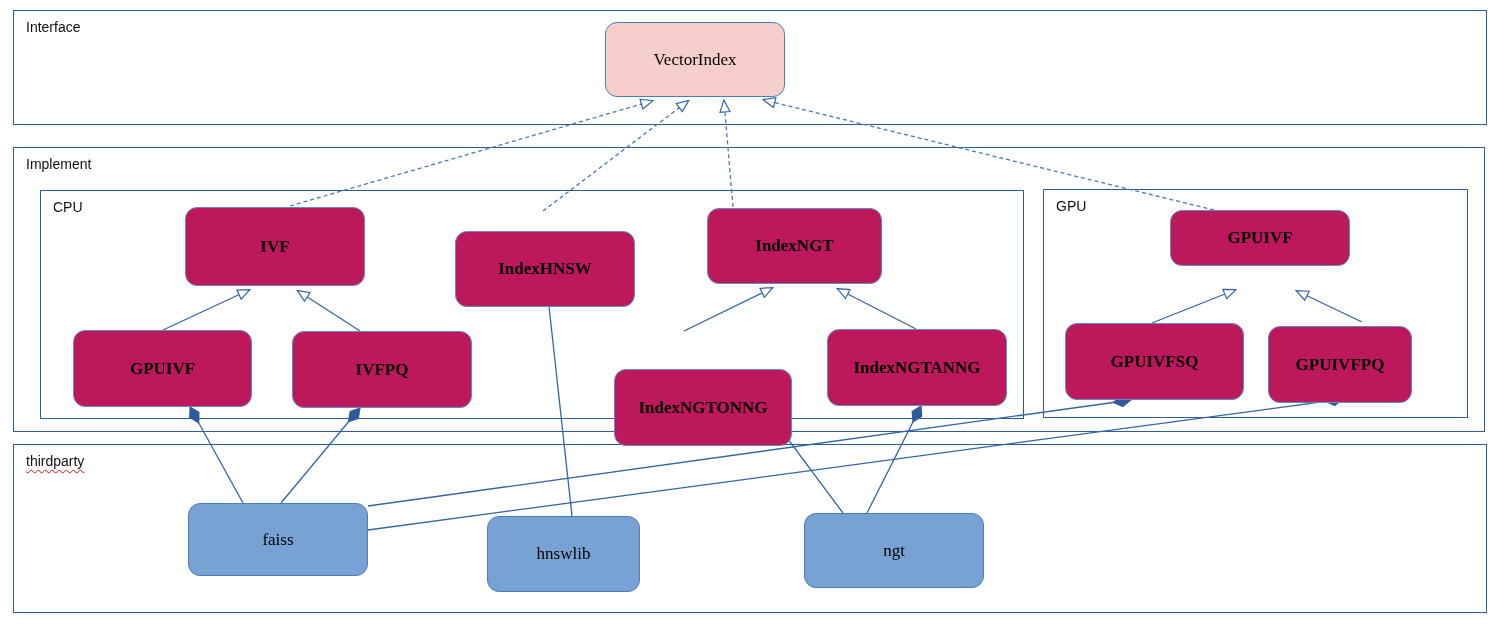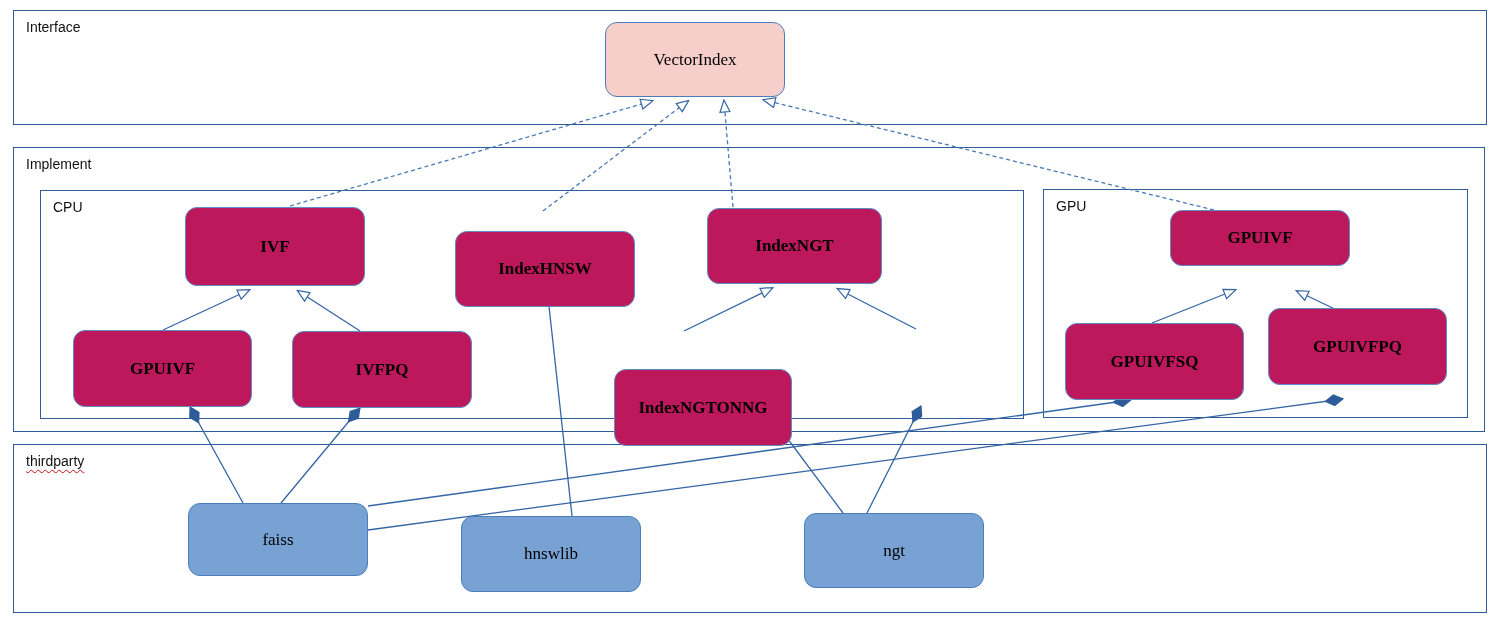--- a/index.html
+++ b/index.html
@@ -102,34 +102,37 @@
   </div>
   <div class="node green" style="left:73px;top:330px;width:179px;height:77px;">
     <span>GPUIVF</span>
   </div>
   <div class="node green" style="left:292px;top:331px;width:180px;height:77px;">
     <span>IVFPQ</span>
   </div>
   <div class="node green" style="left:614px;top:330px;width:178px;height:77px;margin-top:39px;">
     <span>IndexNGTONNG</span>
   </div>
+  <div class="node green" style="left:827px;top:329px;width:180px;height:77px;">
+    <span>IndexNGTANNG</span>
+  </div>
 
   <div class="node green" style="left:1170px;top:210px;width:180px;height:56px;">
     <span>GPUIVF</span>
   </div>
   <div class="node green" style="left:1065px;top:323px;width:179px;height:77px;">
     <span>GPUIVFSQ</span>
   </div>
-  <div class="node green" style="left:1268px;top:308px;width:179px;height:77px;">
+  <div class="node green" style="left:1268px;top:326px;width:144px;height:77px;">
     <span>GPUIVFPQ</span>
   </div>
 
   <div class="node blue" style="left:188px;top:503px;width:180px;height:73px;">
     <span>faiss</span>
   </div>
-  <div class="node blue" style="left:461px;top:516px;width:180px;height:76px;">
+  <div class="node blue" style="left:487px;top:516px;width:153px;height:76px;">
     <span>hnswlib</span>
   </div>
   <div class="node blue" style="left:772px;top:513px;width:180px;height:75px;margin-left:32px;">
     <span>ngt</span>
   </div>
 
 </div>
 
 </body></html>

